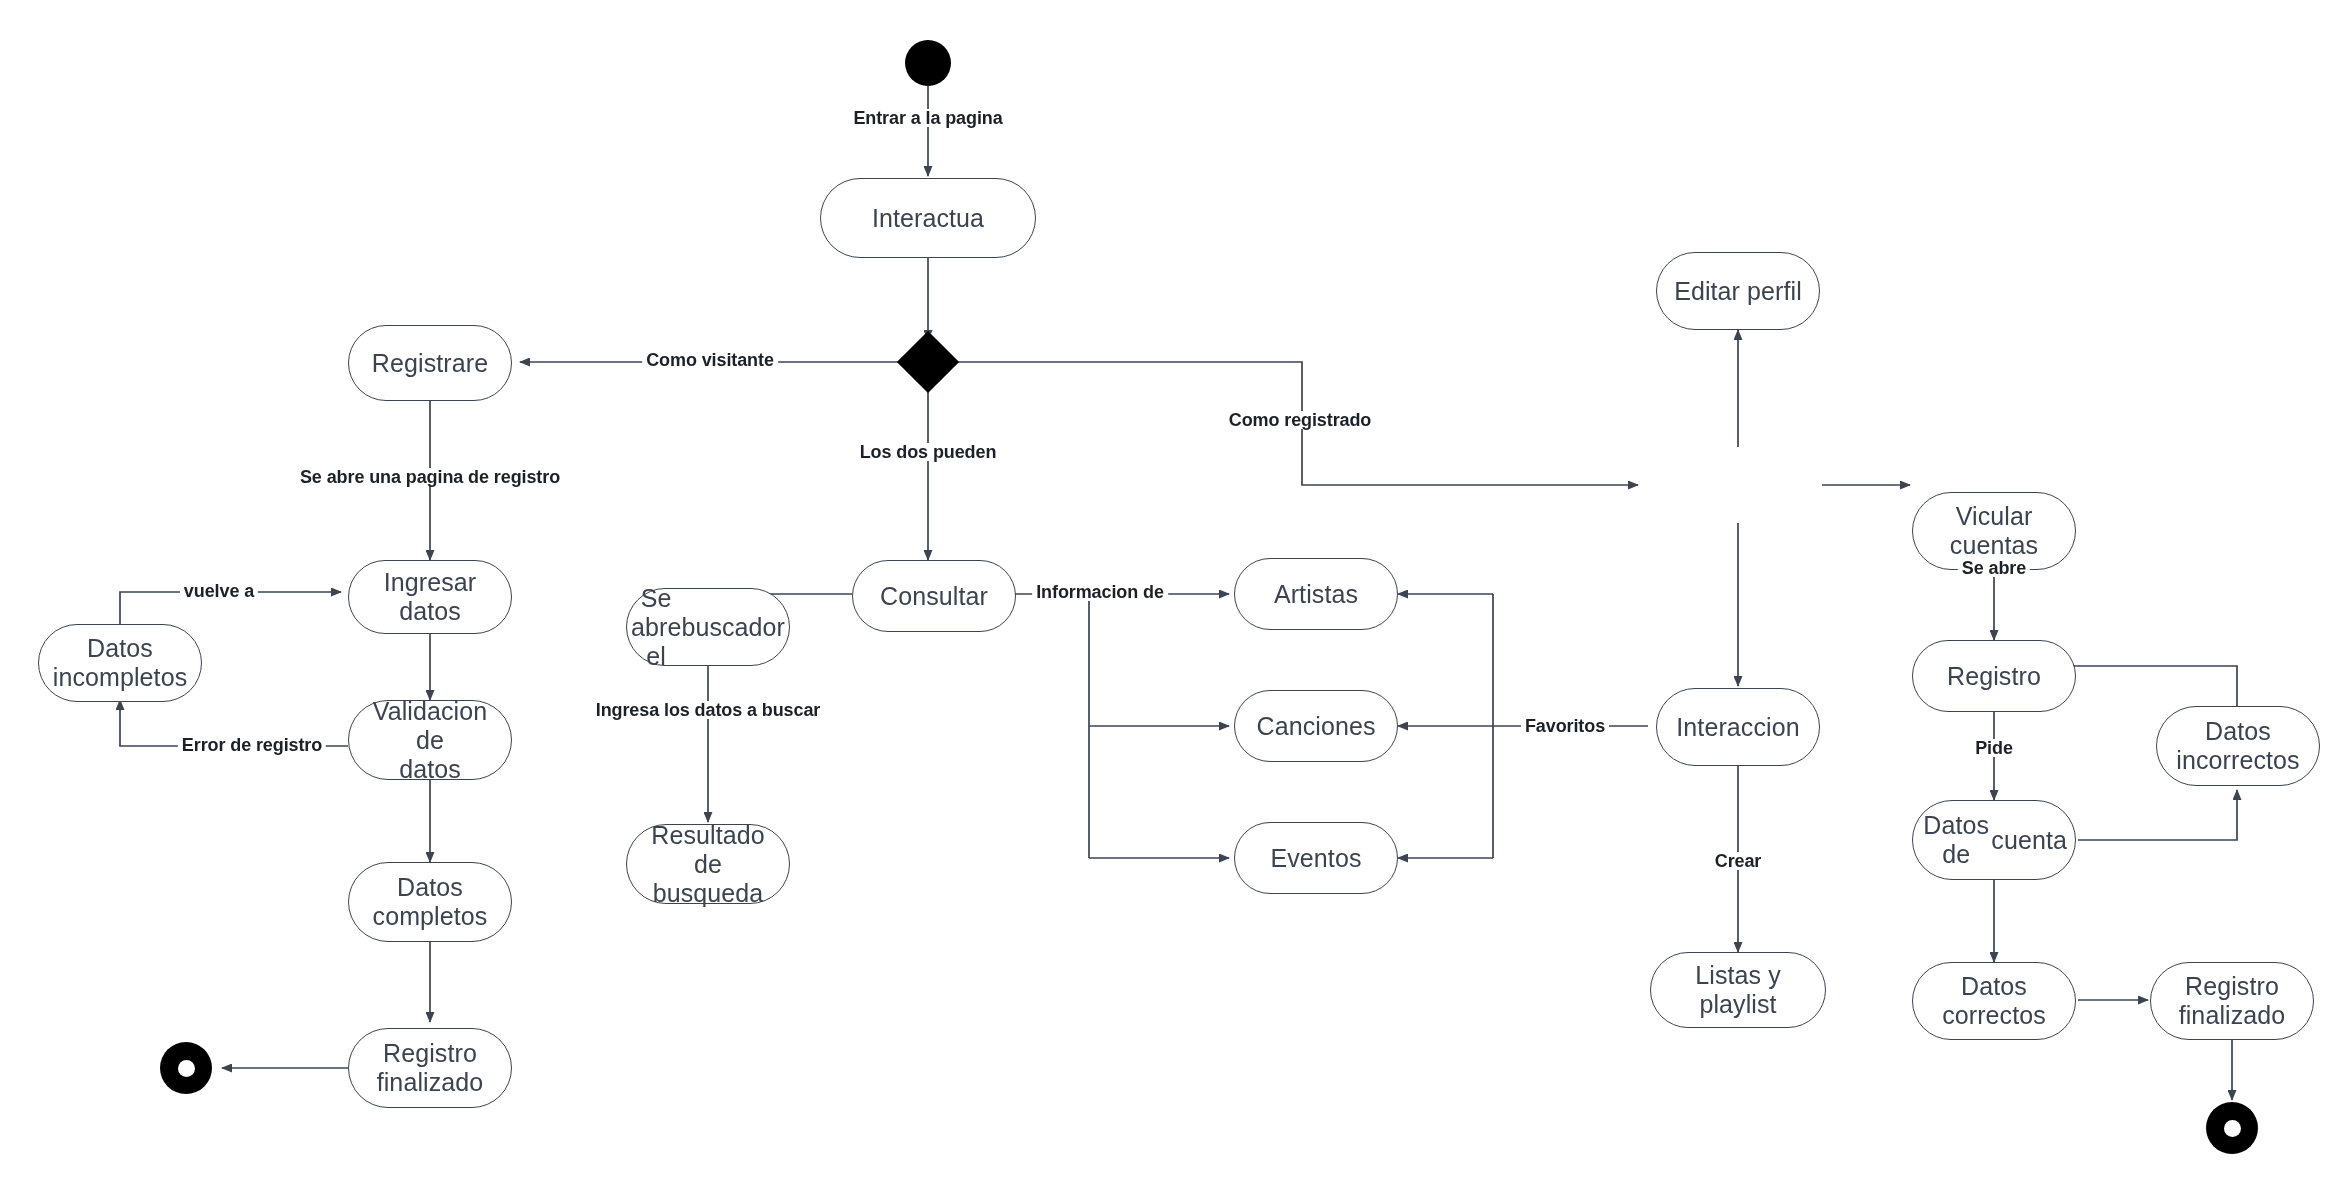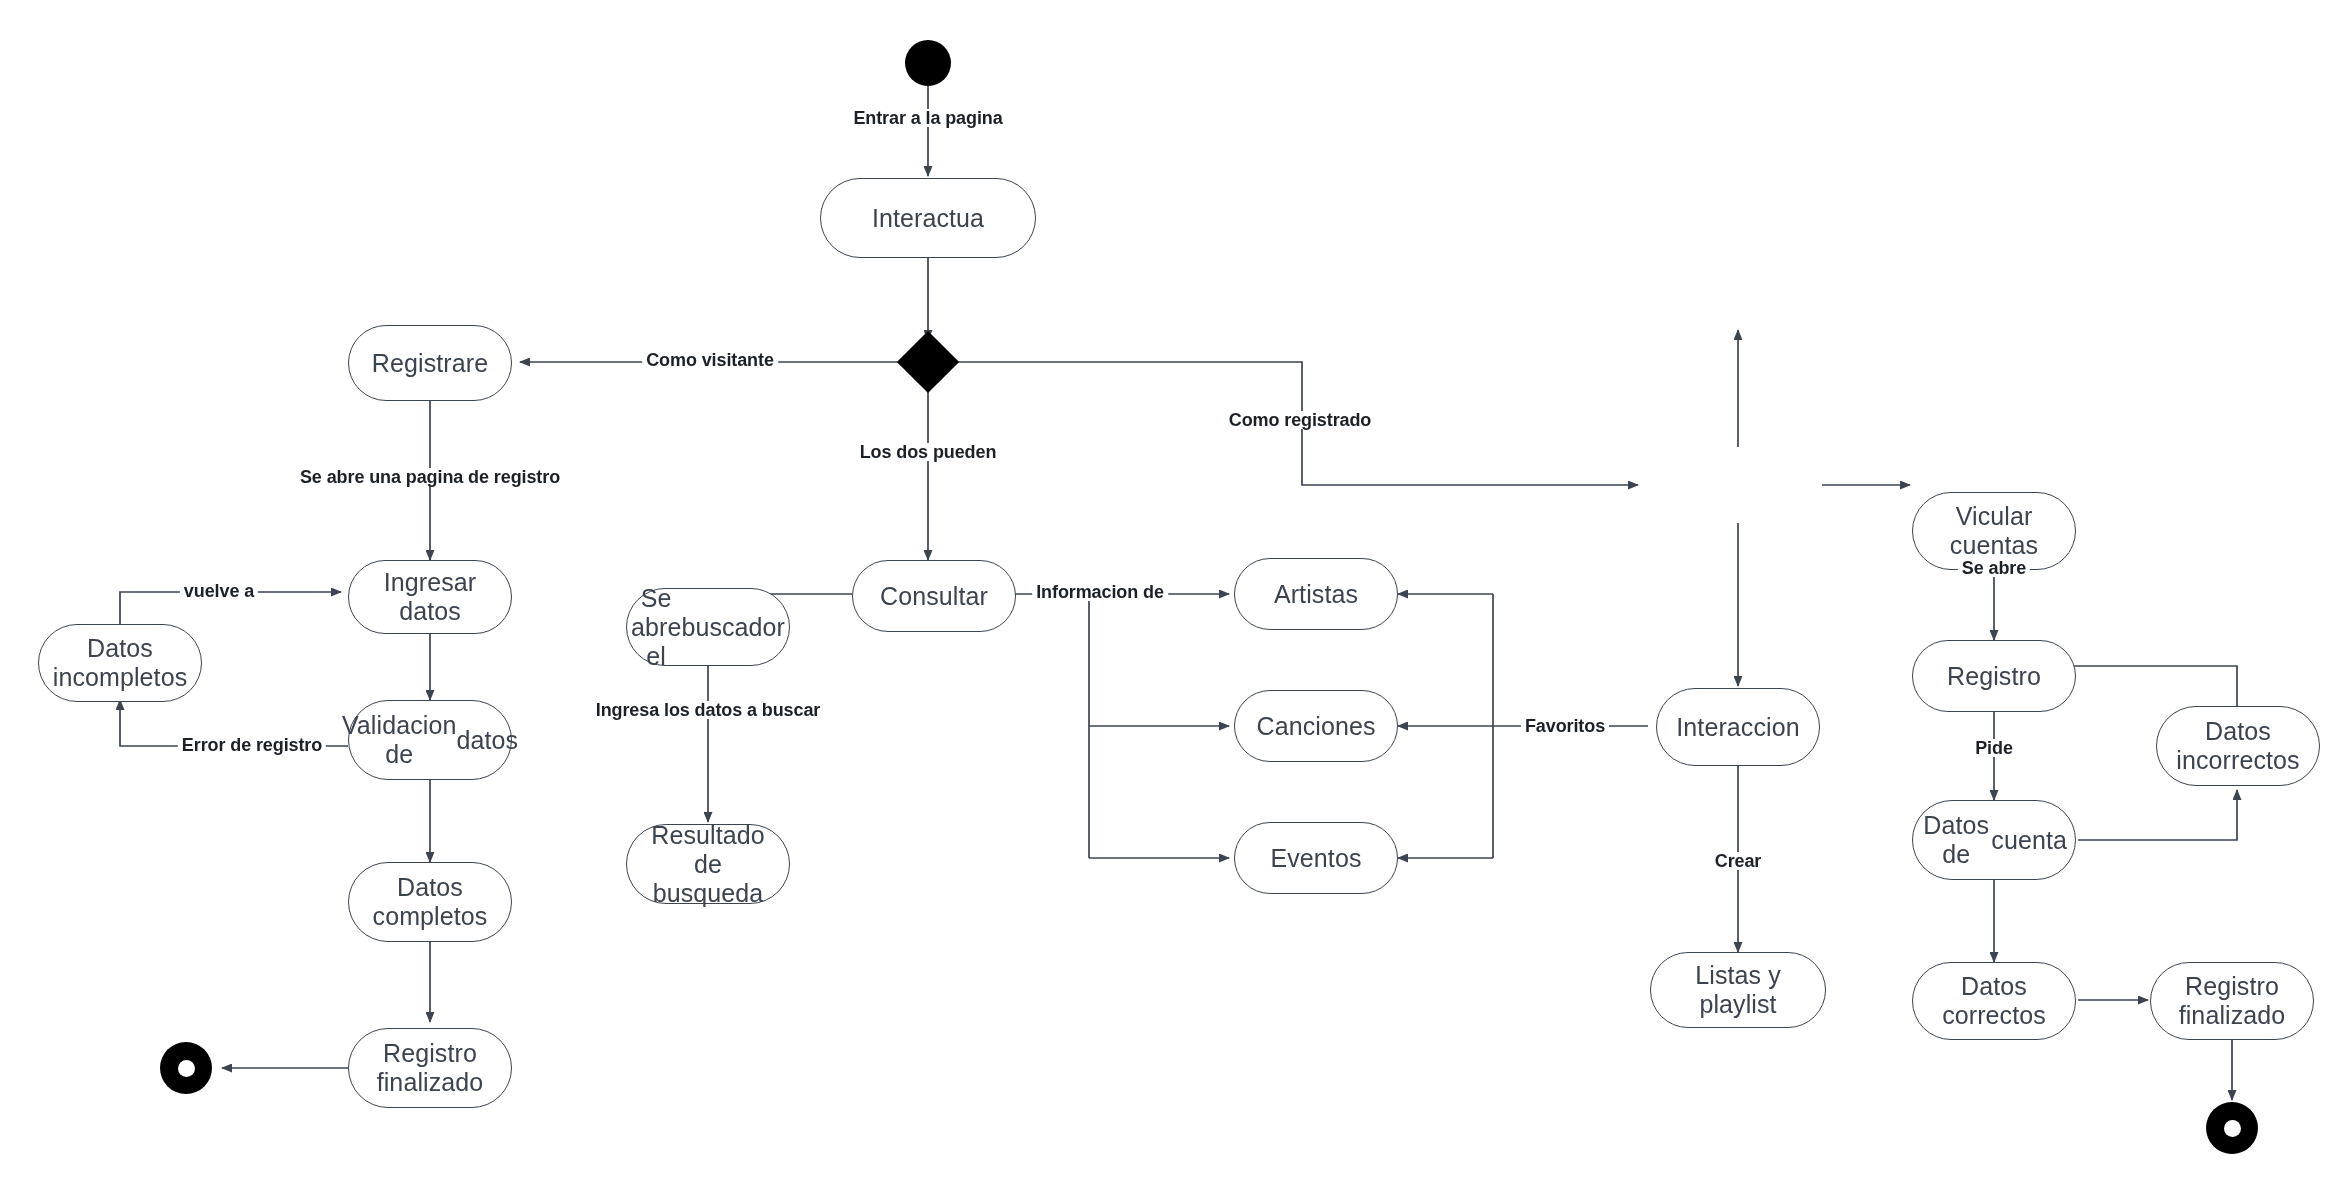--- a/index.html
+++ b/index.html
@@ -179,21 +179,21 @@
 
   <div class="node" style="left:348px; top:560px; width:164px; height:74px;">
     <span>Ingresar datos</span>
   </div>
 
   <div class="node" style="left:38px; top:624px; width:164px; height:78px; flex-direction:column;">
     <span>Datos</span>
     <span>incompletos</span>
   </div>
 
-  <div class="node" style="left:348px; top:700px; width:164px; height:80px; flex-direction:row;">
+  <div class="node" style="left:348px; top:700px; width:164px; height:80px; flex-direction:column;">
     <span>Validacion de</span>
     <span>datos</span>
   </div>
 
   <div class="node" style="left:348px; top:862px; width:164px; height:80px; flex-direction:column;">
     <span>Datos</span>
     <span>completos</span>
   </div>
 
   <div class="node" style="left:348px; top:1028px; width:164px; height:80px; flex-direction:column;">
@@ -222,20 +222,23 @@
   </div>
 
   <div class="node" style="left:1234px; top:690px; width:164px; height:72px;">
     <span>Canciones</span>
   </div>
 
   <div class="node" style="left:1234px; top:822px; width:164px; height:72px;text-align:center;">
     <span>Eventos</span>
   </div>
 
+  <div class="node" style="left:1656px; top:252px; width:164px; height:78px;">
+    <span>Editar perfil</span>
+  </div>
 
 
   <div class="node" style="left:1656px; top:688px; width:164px; height:78px;">
     <span>Interaccion</span>
   </div>
 
   <div class="node" style="left:1650px; top:952px; width:176px; height:76px;">
     <span>Listas y playlist</span>
   </div>
 

